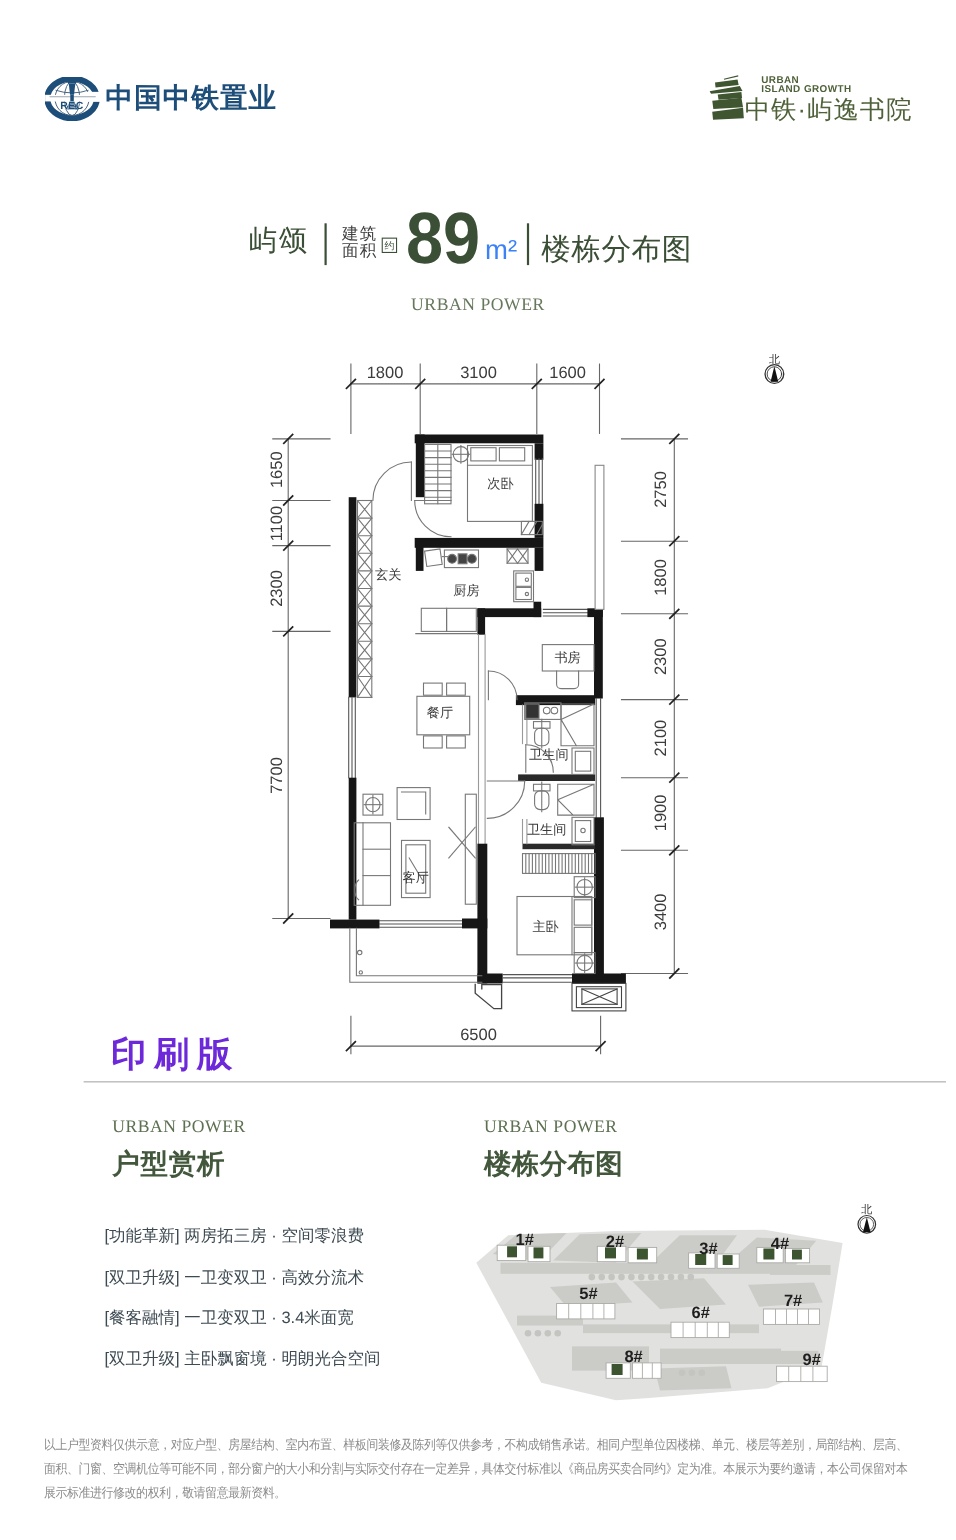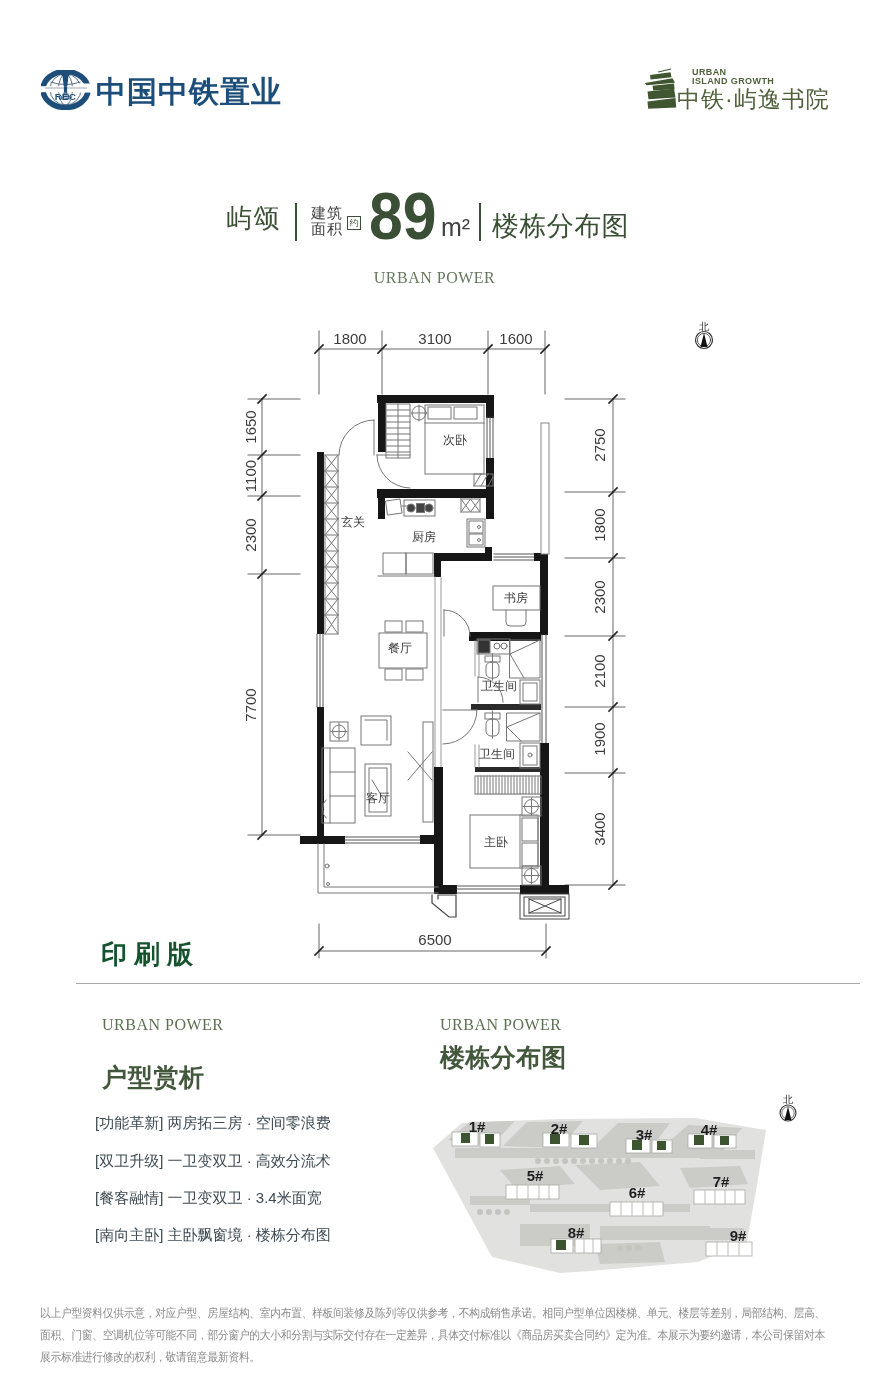--- a/index.html
+++ b/index.html
@@ -22,21 +22,21 @@
   <line x1="4" y1="18" x2="46" y2="18" stroke="#9aa7ae" stroke-width="1"></line>
   <path d="M19,2.5 Q24.5,-0.5 30,2.5 L28,6 L21,6 Z" fill="#1d4e79"></path>
   <path d="M21.5,6 L27.5,6 L26.3,16.2 L22.7,16.2 Z" fill="#1d4e79"></path>
   <rect x="22.9" y="16.2" width="3.2" height="6" fill="#1d4e79"></rect>
   <path d="M22.9,22.2 L26.1,22.2 L29.5,27.5 L19.5,27.5 Z" fill="#1d4e79"></path>
   <rect x="18.5" y="27.5" width="12" height="2" fill="#1d4e79"></rect>
   <text x="24.5" y="29.5" font-size="9.5" font-weight="bold" letter-spacing="0.5" fill="#1d4e79" text-anchor="middle" font-family="Liberation Sans" stroke="#fff" stroke-width="0.55" paint-order="stroke">REC</text>
 </svg>
 </div>
 
-<div class="abs" style="left:96px;top:72px;font-size:30px;font-weight:bold;color:#1d4e79;letter-spacing:1px;">中国中铁置业</div>
+<div class="abs" style="left:96px;top:72px;font-size:25px;font-weight:bold;color:#1d4e79;letter-spacing:1px;">中国中铁置业</div>
 
 <div class="abs" style="left:645px;top:68px;width:33px;height:42px;">
 <svg width="33" height="42" viewBox="0 0 33 42">
   <path d="M13,3.5 L26,0.5 L26.2,1.6 L13.3,4.6 Z" fill="#3f5631"></path>
   <path d="M5,7 L25.5,4.2 L26.5,9.2 L5.5,11.5 Z" fill="#3f5631"></path>
   <path d="M0,15 L27.5,10.2 L30,14.8 L1.5,17.2 Z" fill="#3f5631"></path>
   <path d="M7.5,17.8 L29,15.6 L29.6,21.2 L8.2,22.6 Z" fill="#3f5631"></path>
   <path d="M2.5,23.5 L29,20.8 L30.5,29.6 L3.5,31.2 Z" fill="#3f5631"></path>
   <path d="M2.5,33.5 L30.5,30 L31.2,39.6 L3.2,40.8 Z" fill="#3f5631"></path>
 </svg>
@@ -49,21 +49,21 @@
 <div class="abs" style="left:226px;top:201px;font-size:26px;color:#3a4f35;letter-spacing:1.5px;">屿颂</div>
 
 <div class="abs" style="left:295px;top:203px;width:2px;height:38px;background:#3a4f35;"></div>
 
 <div class="abs" style="left:311px;top:205px;font-size:15px;color:#404040;line-height:15.5px;letter-spacing:1px;">建筑<br>面积</div>
 
 <div class="abs" style="left:347px;top:216px;width:12px;height:12px;border:1px solid #3a4f35;font-size:9px;color:#3a4f35;text-align:center;line-height:12px;">约</div>
 
 <div class="abs" style="left:369px;top:178px;font-size:66px;font-weight:bold;color:#3a4f35;transform:scaleX(0.92);transform-origin:0 0;">89</div>
 
-<div class="abs" style="left:441px;top:213px;font-size:25px;color:#404040;">m²</div>
+<div class="abs" style="left:441px;top:213px;font-size:25px;color:#3b82f6;">m²</div>
 
 <div class="abs" style="left:479px;top:203px;width:2px;height:38px;background:#3a4f35;"></div>
 
 <div class="abs" style="left:492px;top:208px;font-size:27px;color:#3a4f35;letter-spacing:0.4px;">楼栋分布图</div>
 
 <div class="abs" style="left:0;top:269px;width:869px;text-align:center;font-family:'Liberation Serif',serif;font-size:16px;color:#66785c;letter-spacing:0.5px;">URBAN POWER</div>
 
 <div class="abs" style="left:240px;top:290px;">
 <svg id="plan" width="580" height="680" viewBox="240 290 580 680" font-family="Liberation Sans">
 <g stroke-linecap="square">
@@ -477,35 +477,35 @@
           <circle cx="328" cy="884" r="1.5"></circle>
 </g>
 
 <g fill="none" stroke="#444" stroke-width="1.2">
   <path d="M432,895 L432,903 L449,917 L456,917 L456,895 L438,895 L438,899"></path>
 </g>
 </g>
 </svg>
 </div>
 
-<div class="abs" style="left:101px;top:937px;font-size:26px;font-weight:bold;color:#14532d;letter-spacing:7px;">印刷版</div>
+<div class="abs" style="left:101px;top:937px;font-size:32px;font-weight:bold;color:#6d28d9;letter-spacing:7px;">印刷版</div>
 
 <div class="abs" style="left:76px;top:983px;width:784px;height:1px;background:#a8a8a8;"></div>
 
 <div class="abs" style="left:102px;top:1016px;font-family:'Liberation Serif',serif;font-size:16px;color:#5d7052;letter-spacing:0.5px;">URBAN POWER</div>
 
-<div class="abs" style="left:102px;top:1041px;font-size:25px;font-weight:bold;color:#42573b;letter-spacing:0.7px;margin-top:20px;">户型赏析</div>
+<div class="abs" style="left:102px;top:1041px;font-size:25px;font-weight:bold;color:#42573b;letter-spacing:0.7px;">户型赏析</div>
 
 <div class="abs" style="left:95px;top:1114px;font-size:15px;color:#3d4a52;">[功能革新] 两房拓三房 · 空间零浪费</div>
 
 <div class="abs" style="left:95px;top:1152px;font-size:15px;color:#3d4a52;">[双卫升级] 一卫变双卫 · 高效分流术</div>
 
 <div class="abs" style="left:95px;top:1189px;font-size:15px;color:#3d4a52;">[餐客融情] 一卫变双卫 · 3.4米面宽</div>
 
-<div class="abs" style="left:95px;top:1226px;font-size:15px;color:#3d4a52;">[南向主卧] 主卧飘窗境 · 楼栋分布图</div>
+<div class="abs" style="left:95px;top:1226px;font-size:15px;color:#3d4a52;">[双卫升级] 主卧飘窗境 · 明朗光合空间</div>
 
 <div class="abs" style="left:440px;top:1016px;font-family:'Liberation Serif',serif;font-size:16px;color:#5d7052;letter-spacing:0.5px;">URBAN POWER</div>
 
 <div class="abs" style="left:440px;top:1041px;font-size:25px;font-weight:bold;color:#42573b;letter-spacing:0.3px;">楼栋分布图</div>
 
 <div class="abs" style="left:420px;top:1085px;">
 <svg id="site" width="390" height="200" viewBox="420 1085 390 200" font-family="Liberation Sans">
 
 <polygon points="433,1148 462,1123 560,1119 695,1118 766,1130 757,1185 747,1242 698,1262 590,1271 560,1273 492,1257" fill="#e1e1df"></polygon>
 

